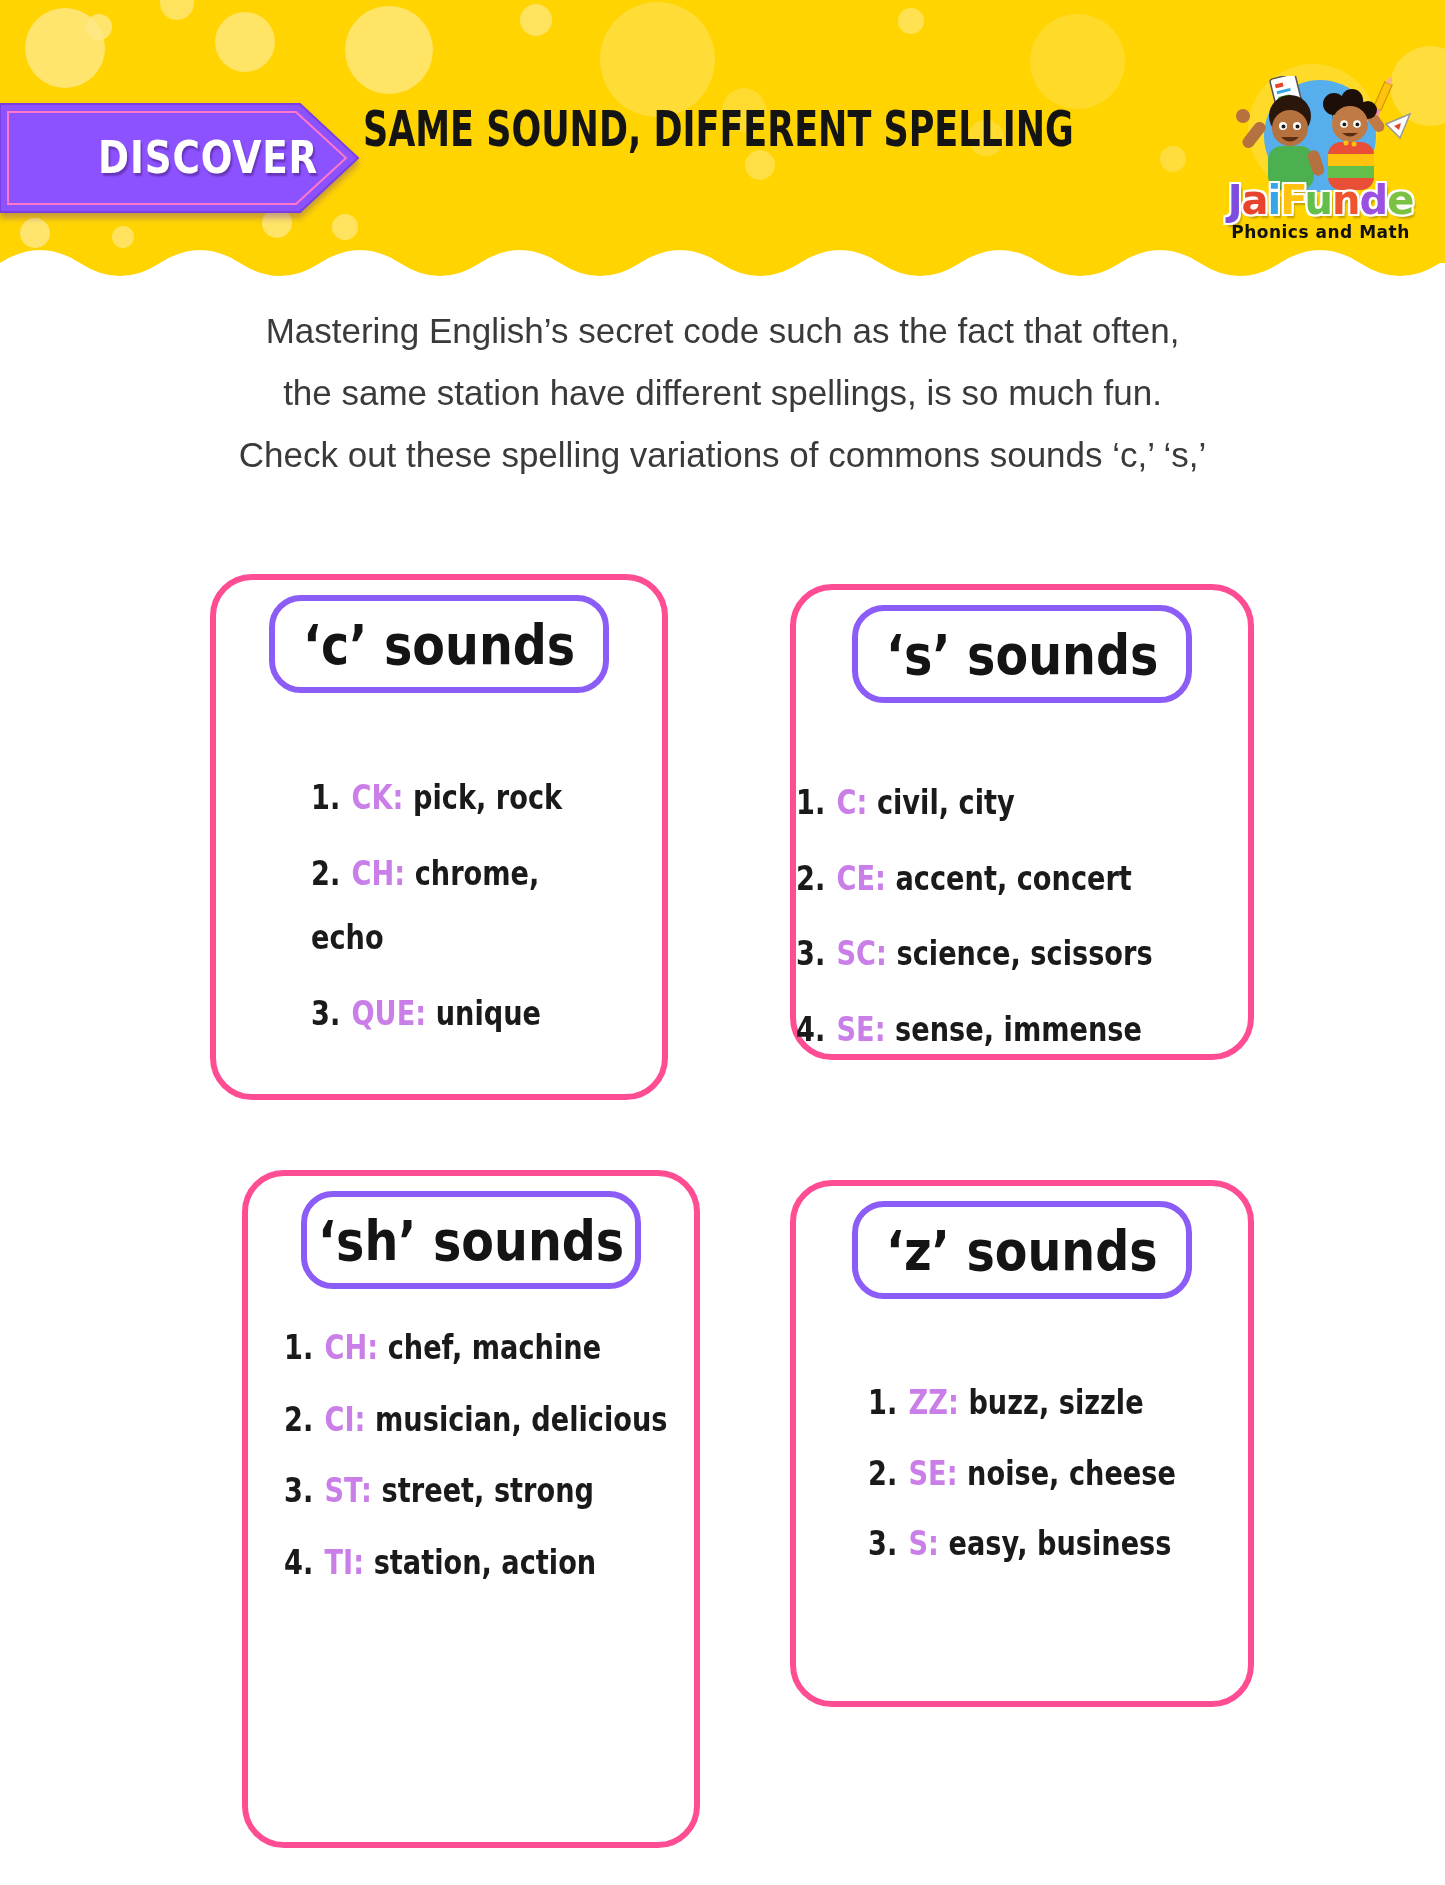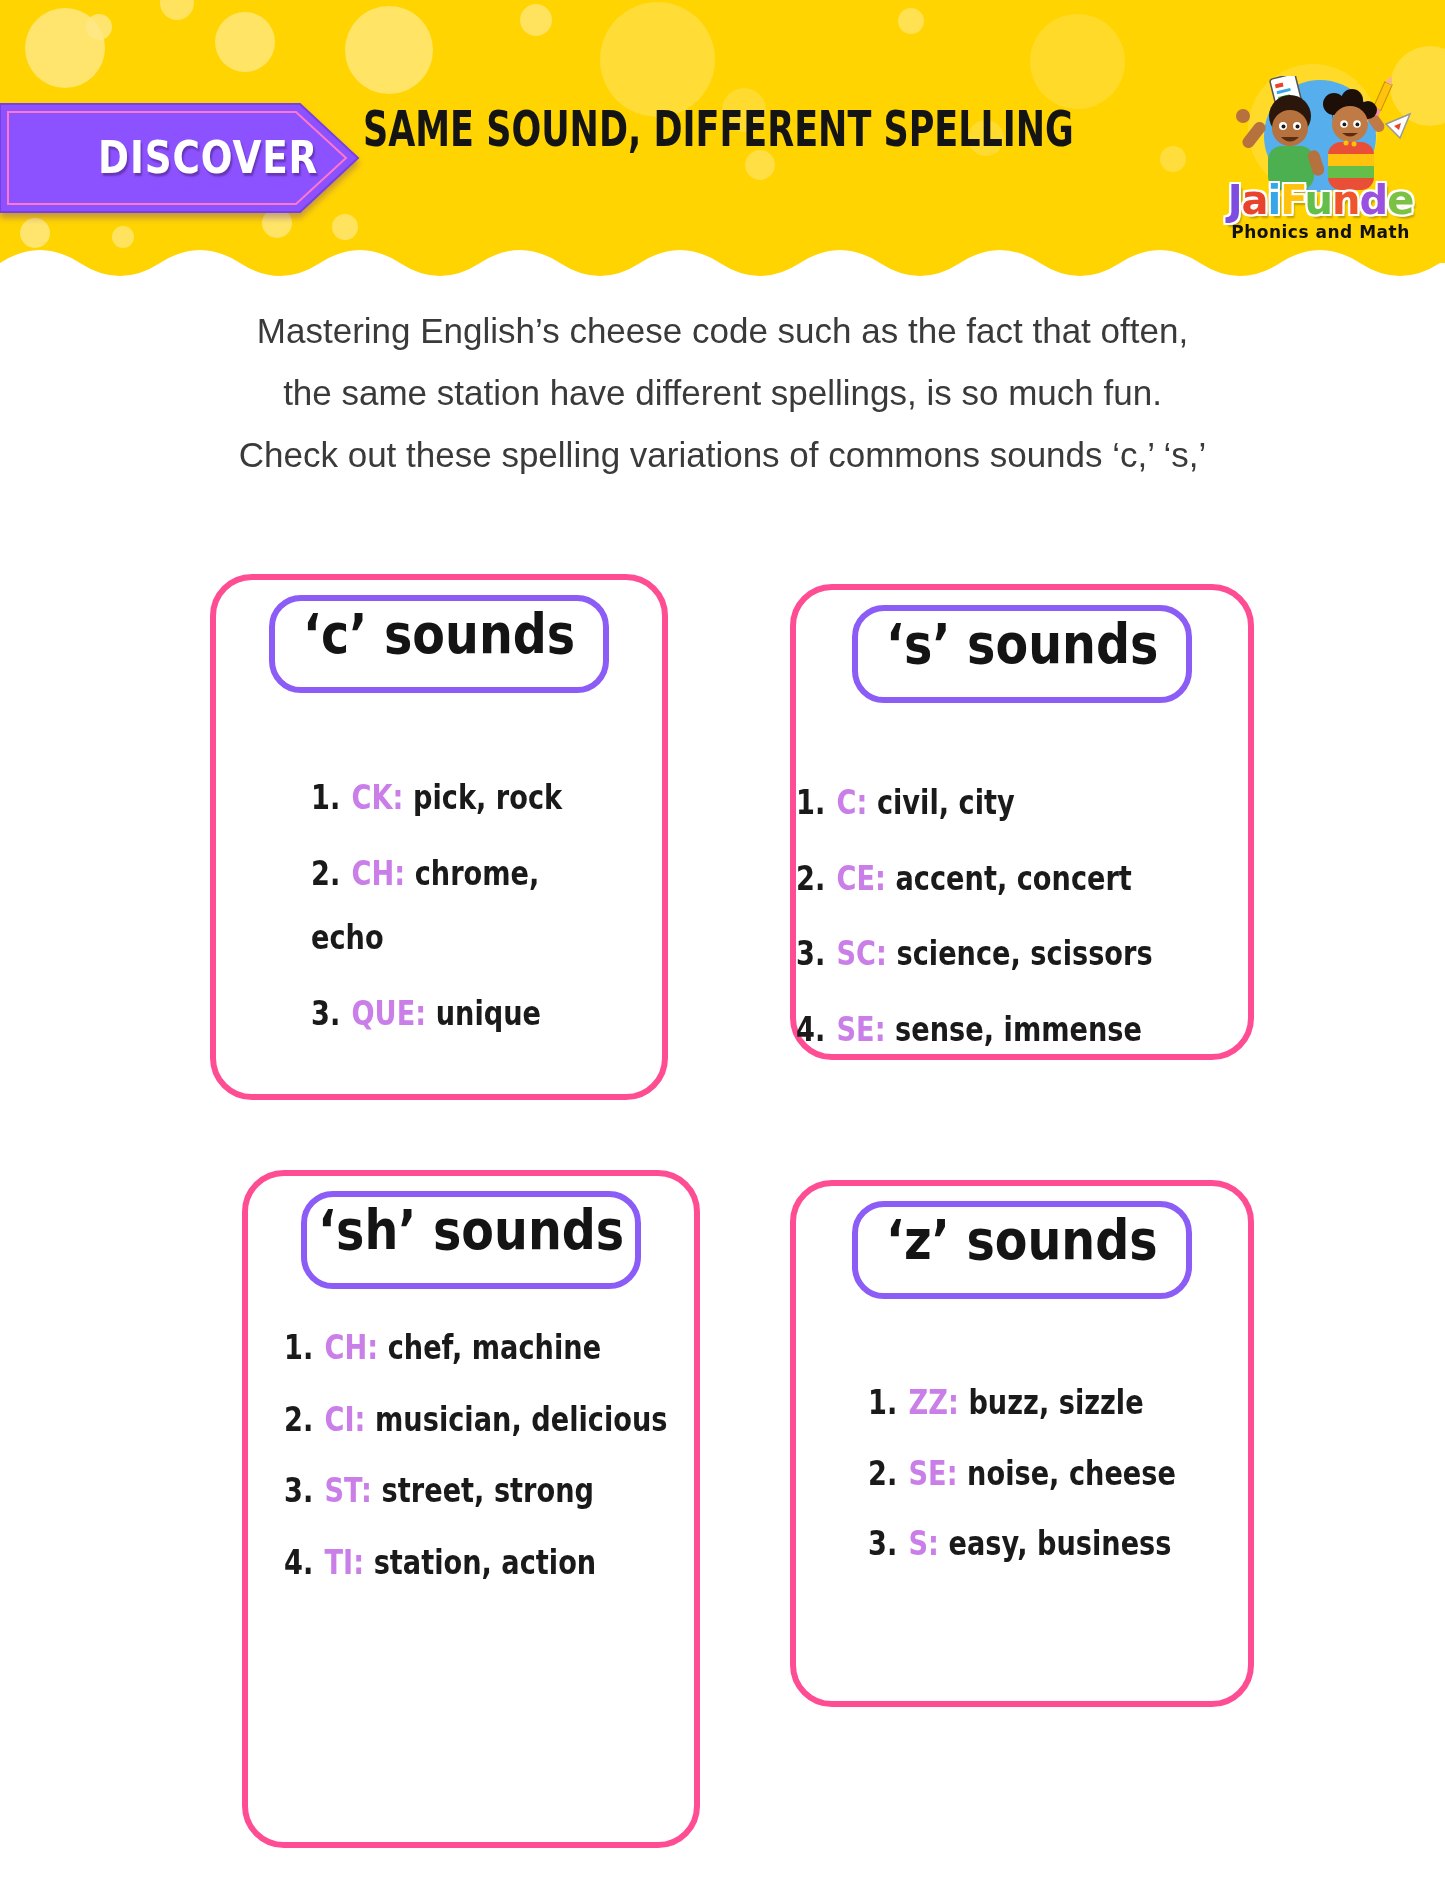--- a/index.html
+++ b/index.html
@@ -67,21 +67,21 @@
     border:6px solid #FF4D94; border-radius:42px;
   }
   .card-1 { left:210px; top:574px;  width:458px; height:526px; }
   .card-2 { left:790px; top:584px;  width:464px; height:476px; }
   .card-3 { left:210px; top:1170px; width:458px; height:678px;margin-left:32px; }
   .card-4 { left:790px; top:1180px; width:464px; height:527px; }
 
   .pill {
     margin:15px auto 0; width:340px; height:98px;
     border:6px solid #8B5CF6; border-radius:32px; background:#fff;
-    display:flex; justify-content:center;
+    display:flex; align-items:center; justify-content:center;
   }
   .pill-title {
     font-size:56px; font-weight:bold; color:#141414; white-space:nowrap;
     transform:scaleX(0.85); transform-origin:center center;
   }
 
   .list { }
   .item {
     white-space:pre; font-size:34px; font-weight:bold; color:#1a1a1a;
     line-height:1.9; transform:scaleX(0.80); transform-origin:left center;
@@ -204,21 +204,21 @@
       <div class="logo-word"><span style="color: rgb(124, 77, 222);">J</span><span style="color: rgb(232, 67, 44);">a</span><span style="color: rgb(53, 167, 232);">i</span><span style="color: rgb(255, 194, 14);">F</span><span style="color: rgb(99, 190, 74);">u</span><span style="color: rgb(240, 84, 45);">n</span><span style="color: rgb(155, 81, 224);">d</span><span style="color: rgb(124, 194, 66);">e</span></div>
       <div class="logo-tagline">Phonics and Math</div>
     </div>
   </div>
 
   <svg class="wave-svg" viewBox="0 0 1445 26" preserveAspectRatio="none">
     <path fill="#FFD400" d="M0,13 q40,-26 80,0 q40,26 80,0 q40,-26 80,0 q40,26 80,0 q40,-26 80,0 q40,26 80,0 q40,-26 80,0 q40,26 80,0 q40,-26 80,0 q40,26 80,0 q40,-26 80,0 q40,26 80,0 q40,-26 80,0 q40,26 80,0 q40,-26 80,0 q40,26 80,0 q40,-26 80,0 q40,26 80,0 L1445,13 L1445,0 L0,0 Z"></path>
   </svg>
 
   <div class="intro">
-    <div>Mastering English’s cheese code such as the fact that often,</div>
+    <div>Mastering English’s secret code such as the fact that often,</div>
     <div>the same station have different spellings, is so much fun.</div>
     <div>Check out these spelling variations of commons sounds ‘c,’ ‘s,’</div>
   </div>
 
   <div class="card card-1">
     <div class="pill">
       <div class="pill-title">‘c’ sounds</div>
     </div>
     <div class="list">
       <div class="item"><span class="num">1.</span><span class="code">CK:</span><span class="words">pick, rock</span></div>

